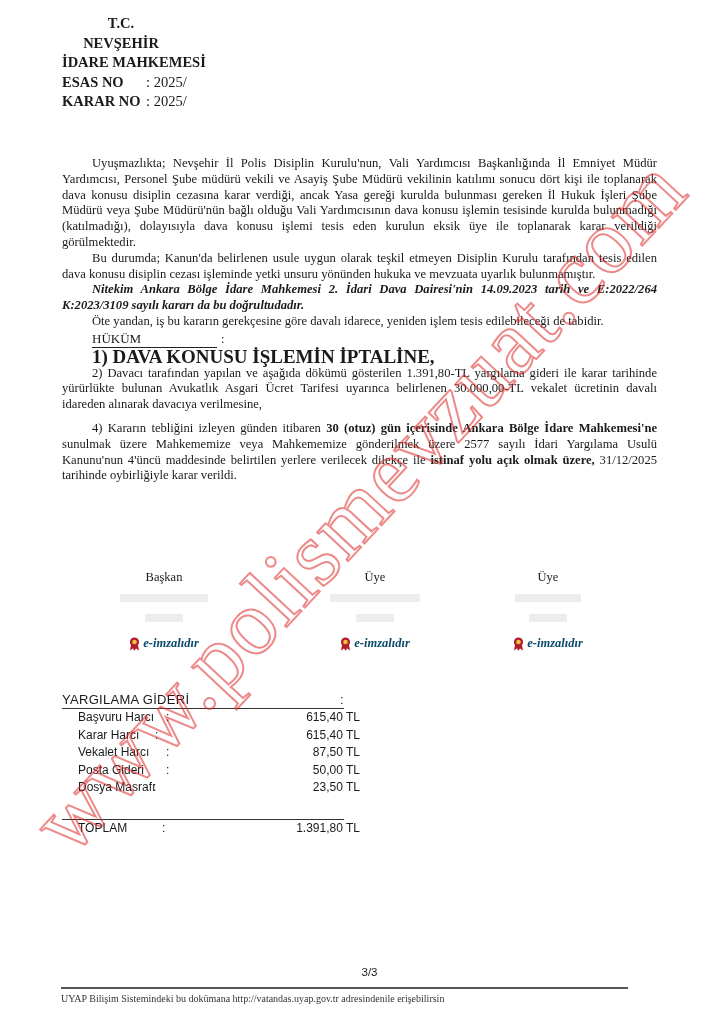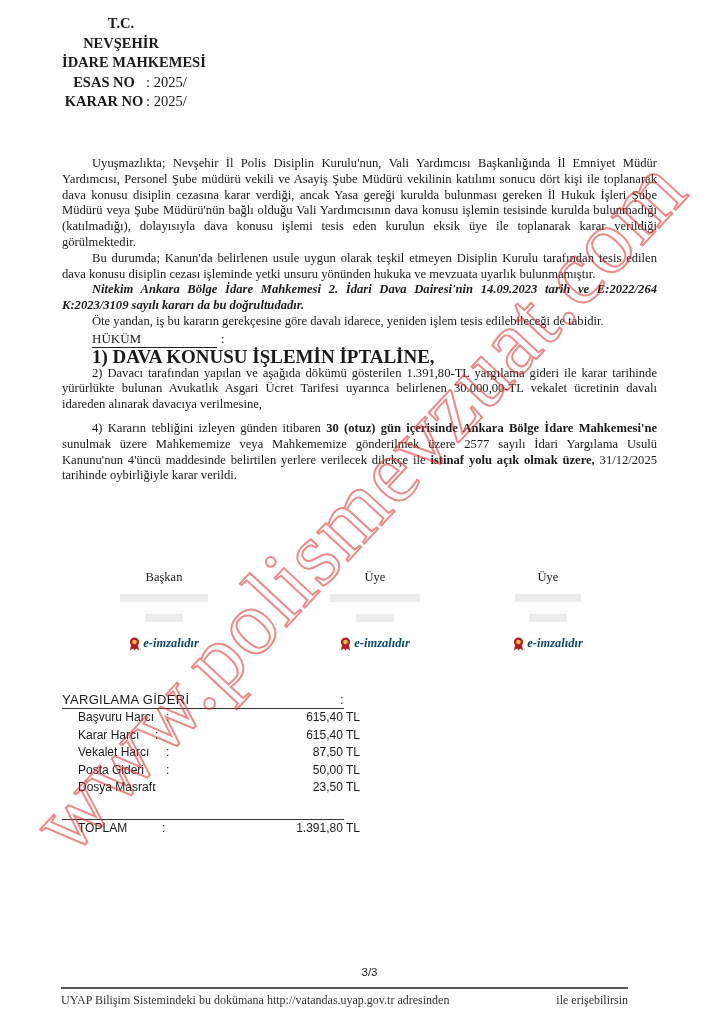--- a/index.html
+++ b/index.html
@@ -2,21 +2,21 @@
 <html><head>
   <meta charset="utf-8">
   <style>
     * { margin: 0; padding: 0; box-sizing: border-box; }
     html, body { width: 715px; height: 1024px; background: #ffffff; overflow: hidden; }
     body { position: relative; font-family: "Liberation Serif", "DejaVu Serif", serif; color: #1a1a1a; }
 
     .header { position: absolute; left: 62px; top: 14px; font-weight: bold; font-size: 14.5px; line-height: 19.5px; }
     .header .center { display: block; text-align: center; width: 118px; }
     .header .row { display: flex; }
-    .header .row .k { width: 84px; text-align: center; }
+    .header .row .k { width: 84px; }
     .header .row .v { font-weight: normal; }
 
     .body { position: absolute; left: 62px; top: 156px; width: 595px; font-size: 12.6px; line-height: 15.8px; text-align: justify; }
     .body p { margin: 0; }
     .ind { text-indent: 30px; }
     .ital { font-weight: bold; font-style: italic; }
     .hukum-line { display: flex; font-weight: normal; font-size: 13px; padding-left: 30px; margin-top: 1px; }
     .hukum-line .lbl { display: inline-block; width: 125px; border-bottom: 1.5px solid #222; }
     .hukum-line .colon { margin-left: 4px; }
     .big-bold { font-weight: bold; font-size: 19px; padding-left: 30px; line-height: 18px; }
@@ -33,21 +33,21 @@
     .costs { position: absolute; left: 62px; top: 692px; width: 298px; font-family: "Liberation Sans", "DejaVu Sans", sans-serif; font-size: 12px; }
     .costs .head { display: flex; justify-content: space-between; width: 282px; font-size: 13px; letter-spacing: 0.3px; border-bottom: 1.5px solid #333; padding-bottom: 1px; }
     .costs .line { position: relative; height: 17.5px; line-height: 17.5px; }
     .costs .line .lbl { position: absolute; left: 16px; }
     .costs .line .colon { position: absolute; }
     .costs .line .amt { position: absolute; right: 0; }
     .costs .total-rule { margin-top: 22px; width: 282px; border-top: 1.5px solid #333; }
 
     .pagenum { position: absolute; top: 966px; left: 0; width: 715px; text-align: center; font-family: "Liberation Sans", sans-serif; font-size: 11.5px; padding-left: 24px; }
     .footer-rule { position: absolute; top: 987px; left: 61px; width: 567px; border-top: 2.5px solid #555; }
-    .footer { position: absolute; top: 993px; left: 61px; width: 567px; font-size: 12px; display: flex; justify-content: space-between; font-family: "Liberation Serif", serif; color: #333; }
+    .footer { position: absolute; top: 993px; left: 61px; width: 567px; font-size: 10px; display: flex; font-family: "Liberation Serif", serif; color: #333; }
 
     .watermark { position: absolute; left: 358px; top: 505px; transform: translate(-50%, -50%) rotate(-47deg); font-family: "Liberation Serif", serif; font-size: 92px; color: rgba(255,255,255,0); -webkit-text-stroke: 2px rgba(220, 40, 40, 0.55); white-space: nowrap; pointer-events: none; letter-spacing: 1px; }
   </style>
 </head>
 <body>
 
 <div class="header">
   <span class="center">T.C.</span>
   <span class="center">NEVŞEHİR</span>
   <div>İDARE MAHKEMESİ</div>

